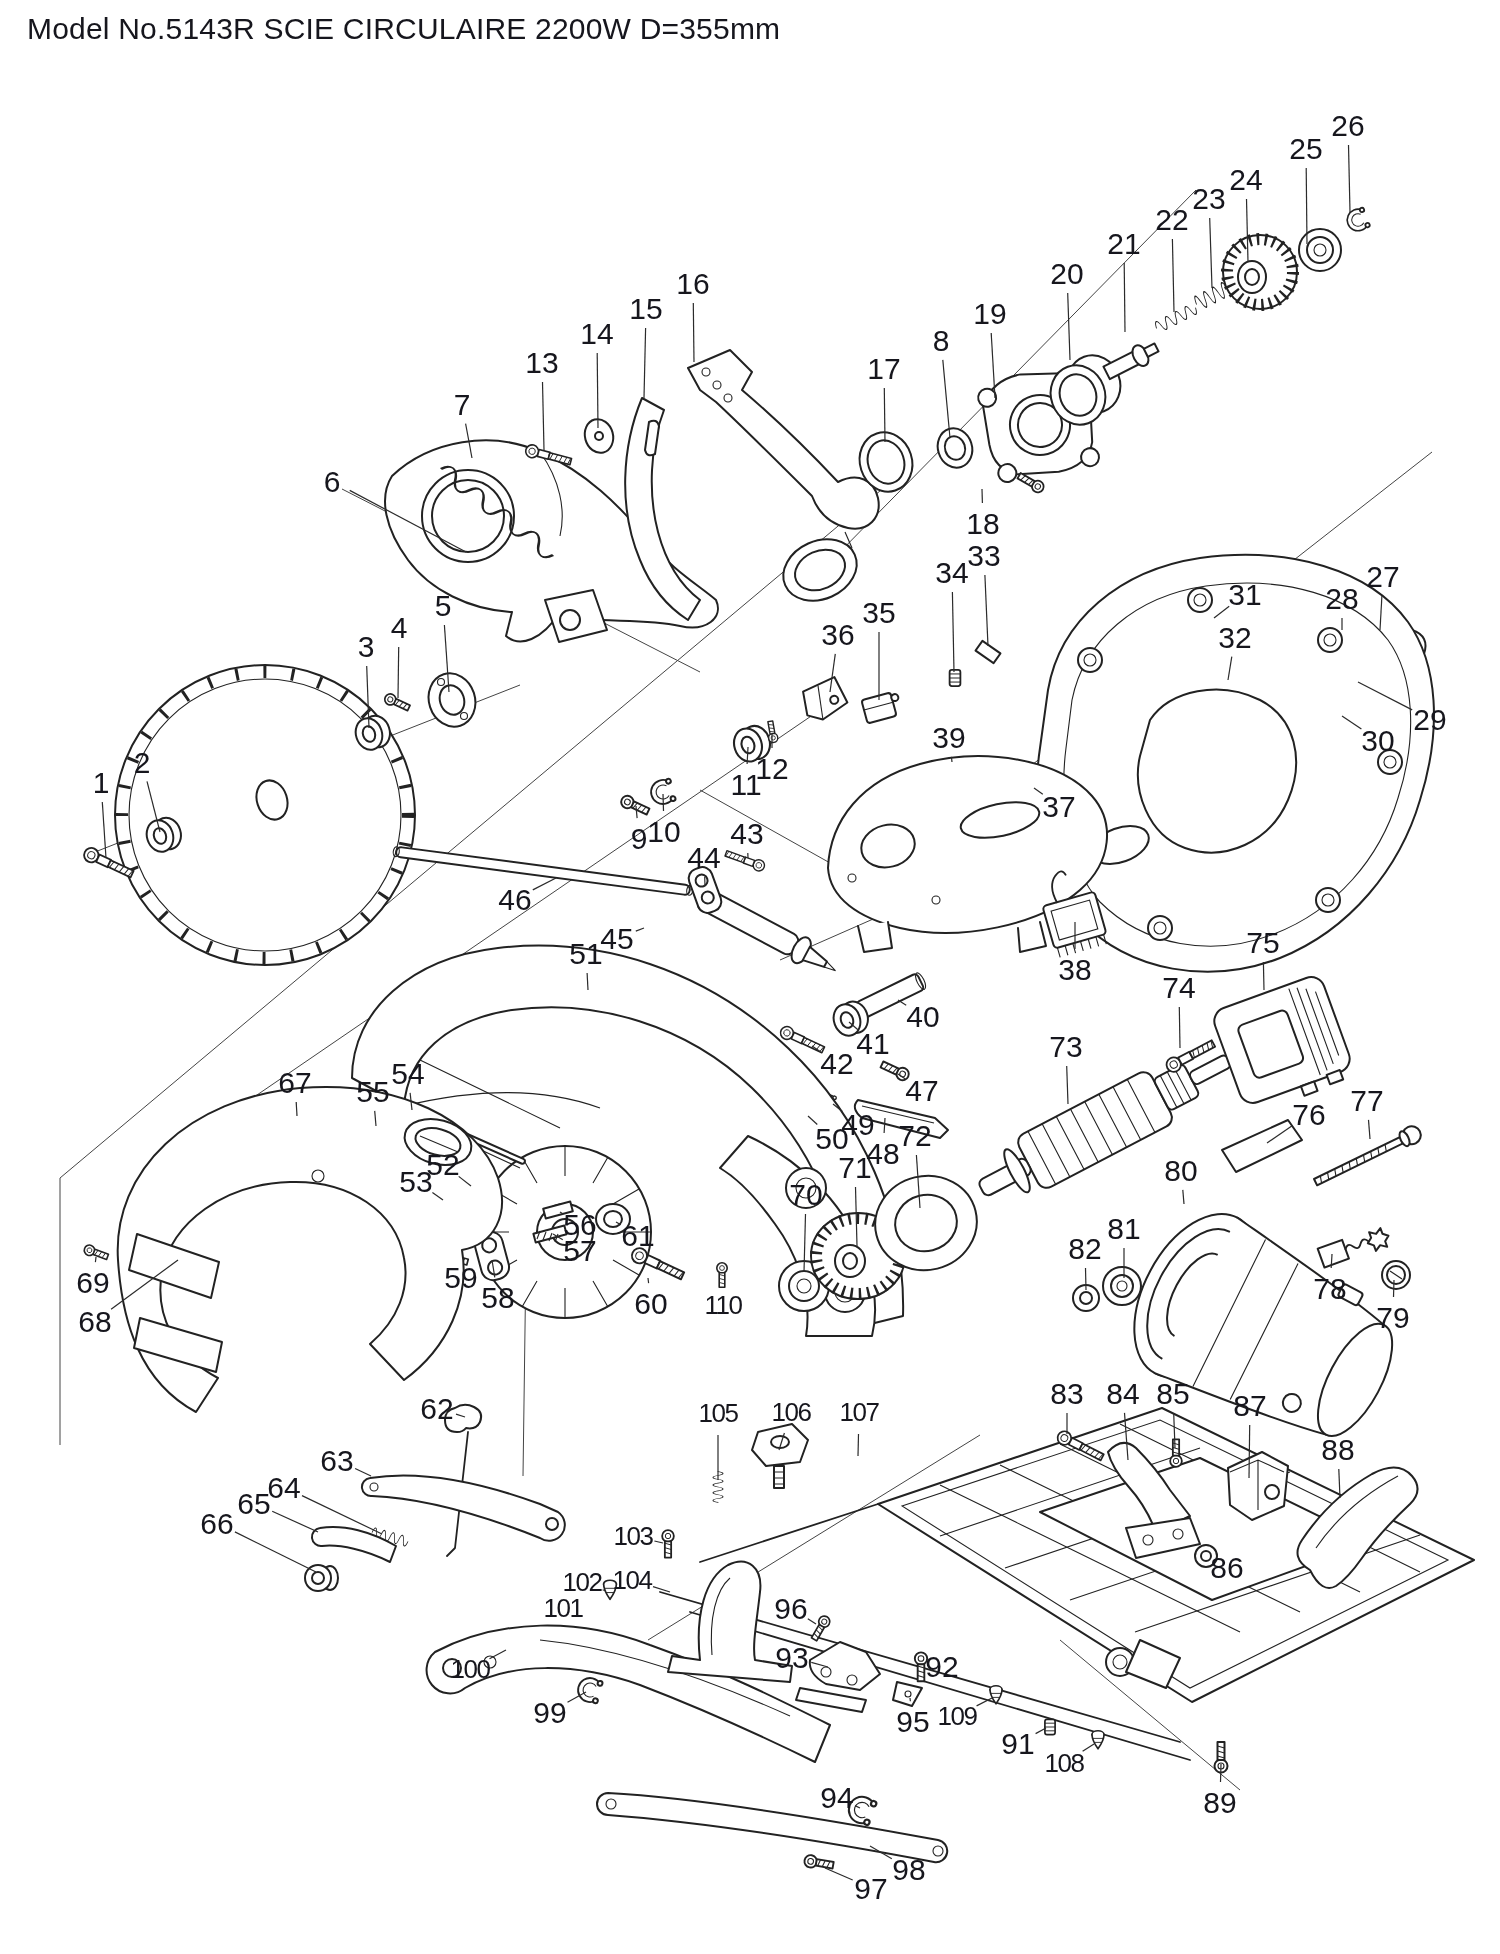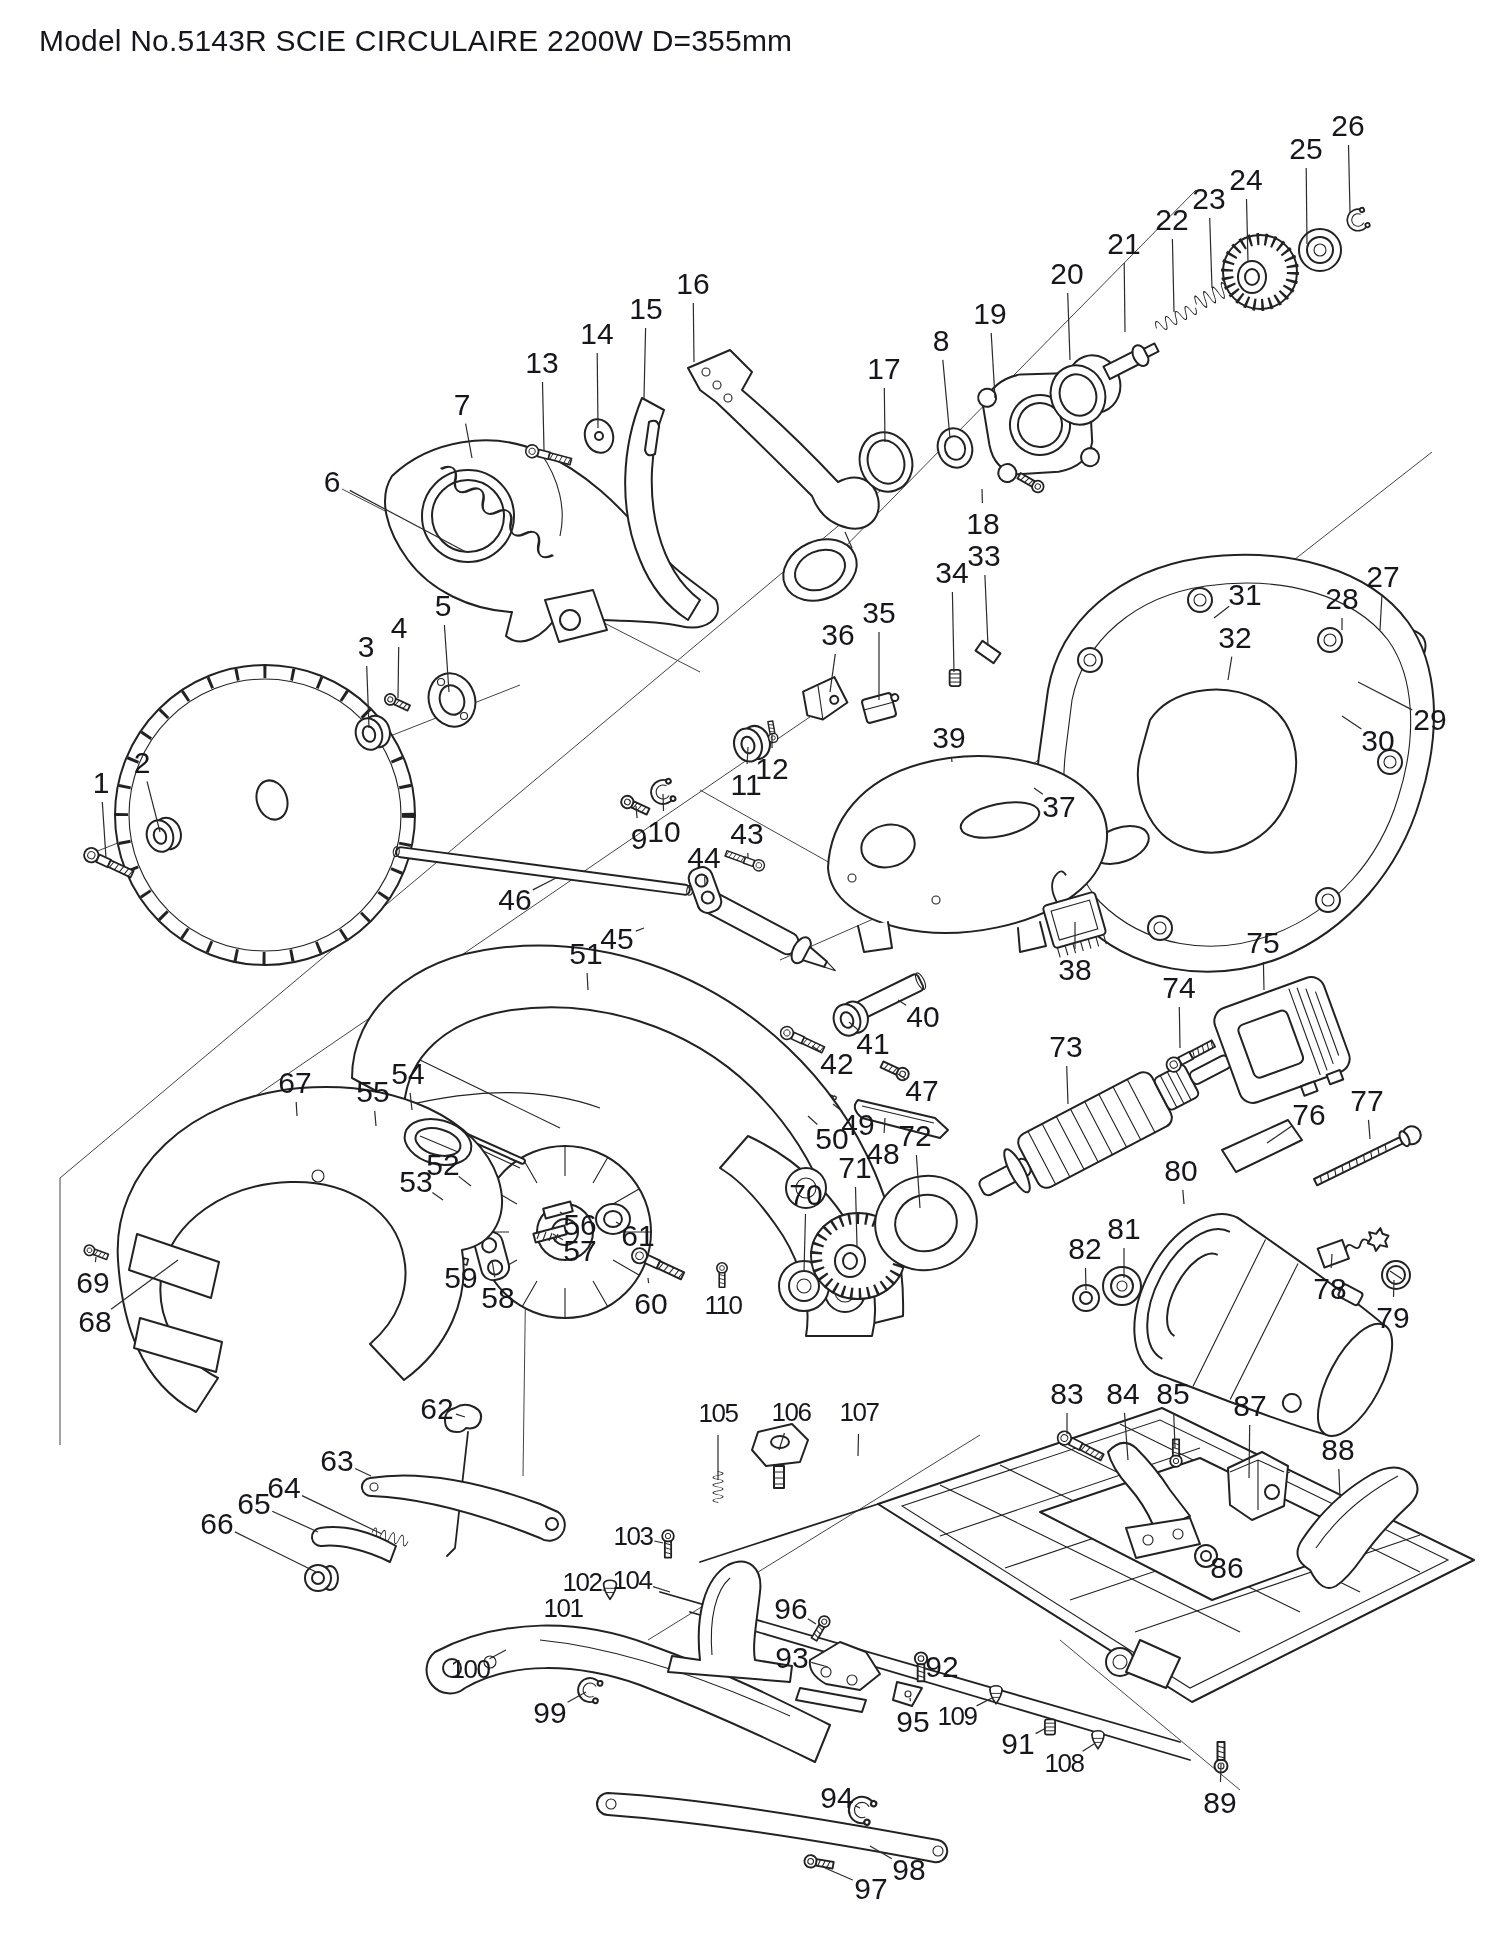--- a/index.html
+++ b/index.html
@@ -1,19 +1,19 @@
 <!DOCTYPE html>
 <html><head>
 <meta charset="utf-8">
 <style>
   html,body{margin:0;padding:0;background:#fff;}
   body{width:1500px;height:1954px;position:relative;font-family:"Liberation Sans",sans-serif;}
   .canvas{position:absolute;inset:0;background:#fff;}
   header{position:absolute;top:12px;left:27px;z-index:5;}
-  h1{margin:12px;font-size:30px;font-weight:400;color:#16161d;letter-spacing:0.2px;font-family:"Liberation Sans",sans-serif;}
+  h1{margin:0;font-size:30px;font-weight:400;color:#16161d;letter-spacing:0.2px;font-family:"Liberation Sans",sans-serif;}
   svg{position:absolute;top:0;left:0;}
   svg text{font-family:"Liberation Sans",sans-serif;font-size:30px;fill:#16161d;}
   svg text.cond{font-size:26px;letter-spacing:-1.5px;}
   .p{fill:#fff;stroke:#222;stroke-width:2;stroke-linejoin:round;stroke-linecap:round;}
   .ln{fill:none;stroke:#222;stroke-width:1.8;stroke-linejoin:round;stroke-linecap:round;}
   .thin{fill:none;stroke:#222;stroke-width:1.1;}
   .guide{fill:none;stroke:#444;stroke-width:1;}
   .leader{stroke:#2b2b2b;stroke-width:1.2;}
   .teeth{fill:none;stroke:#222;stroke-width:12;}
 </style>

